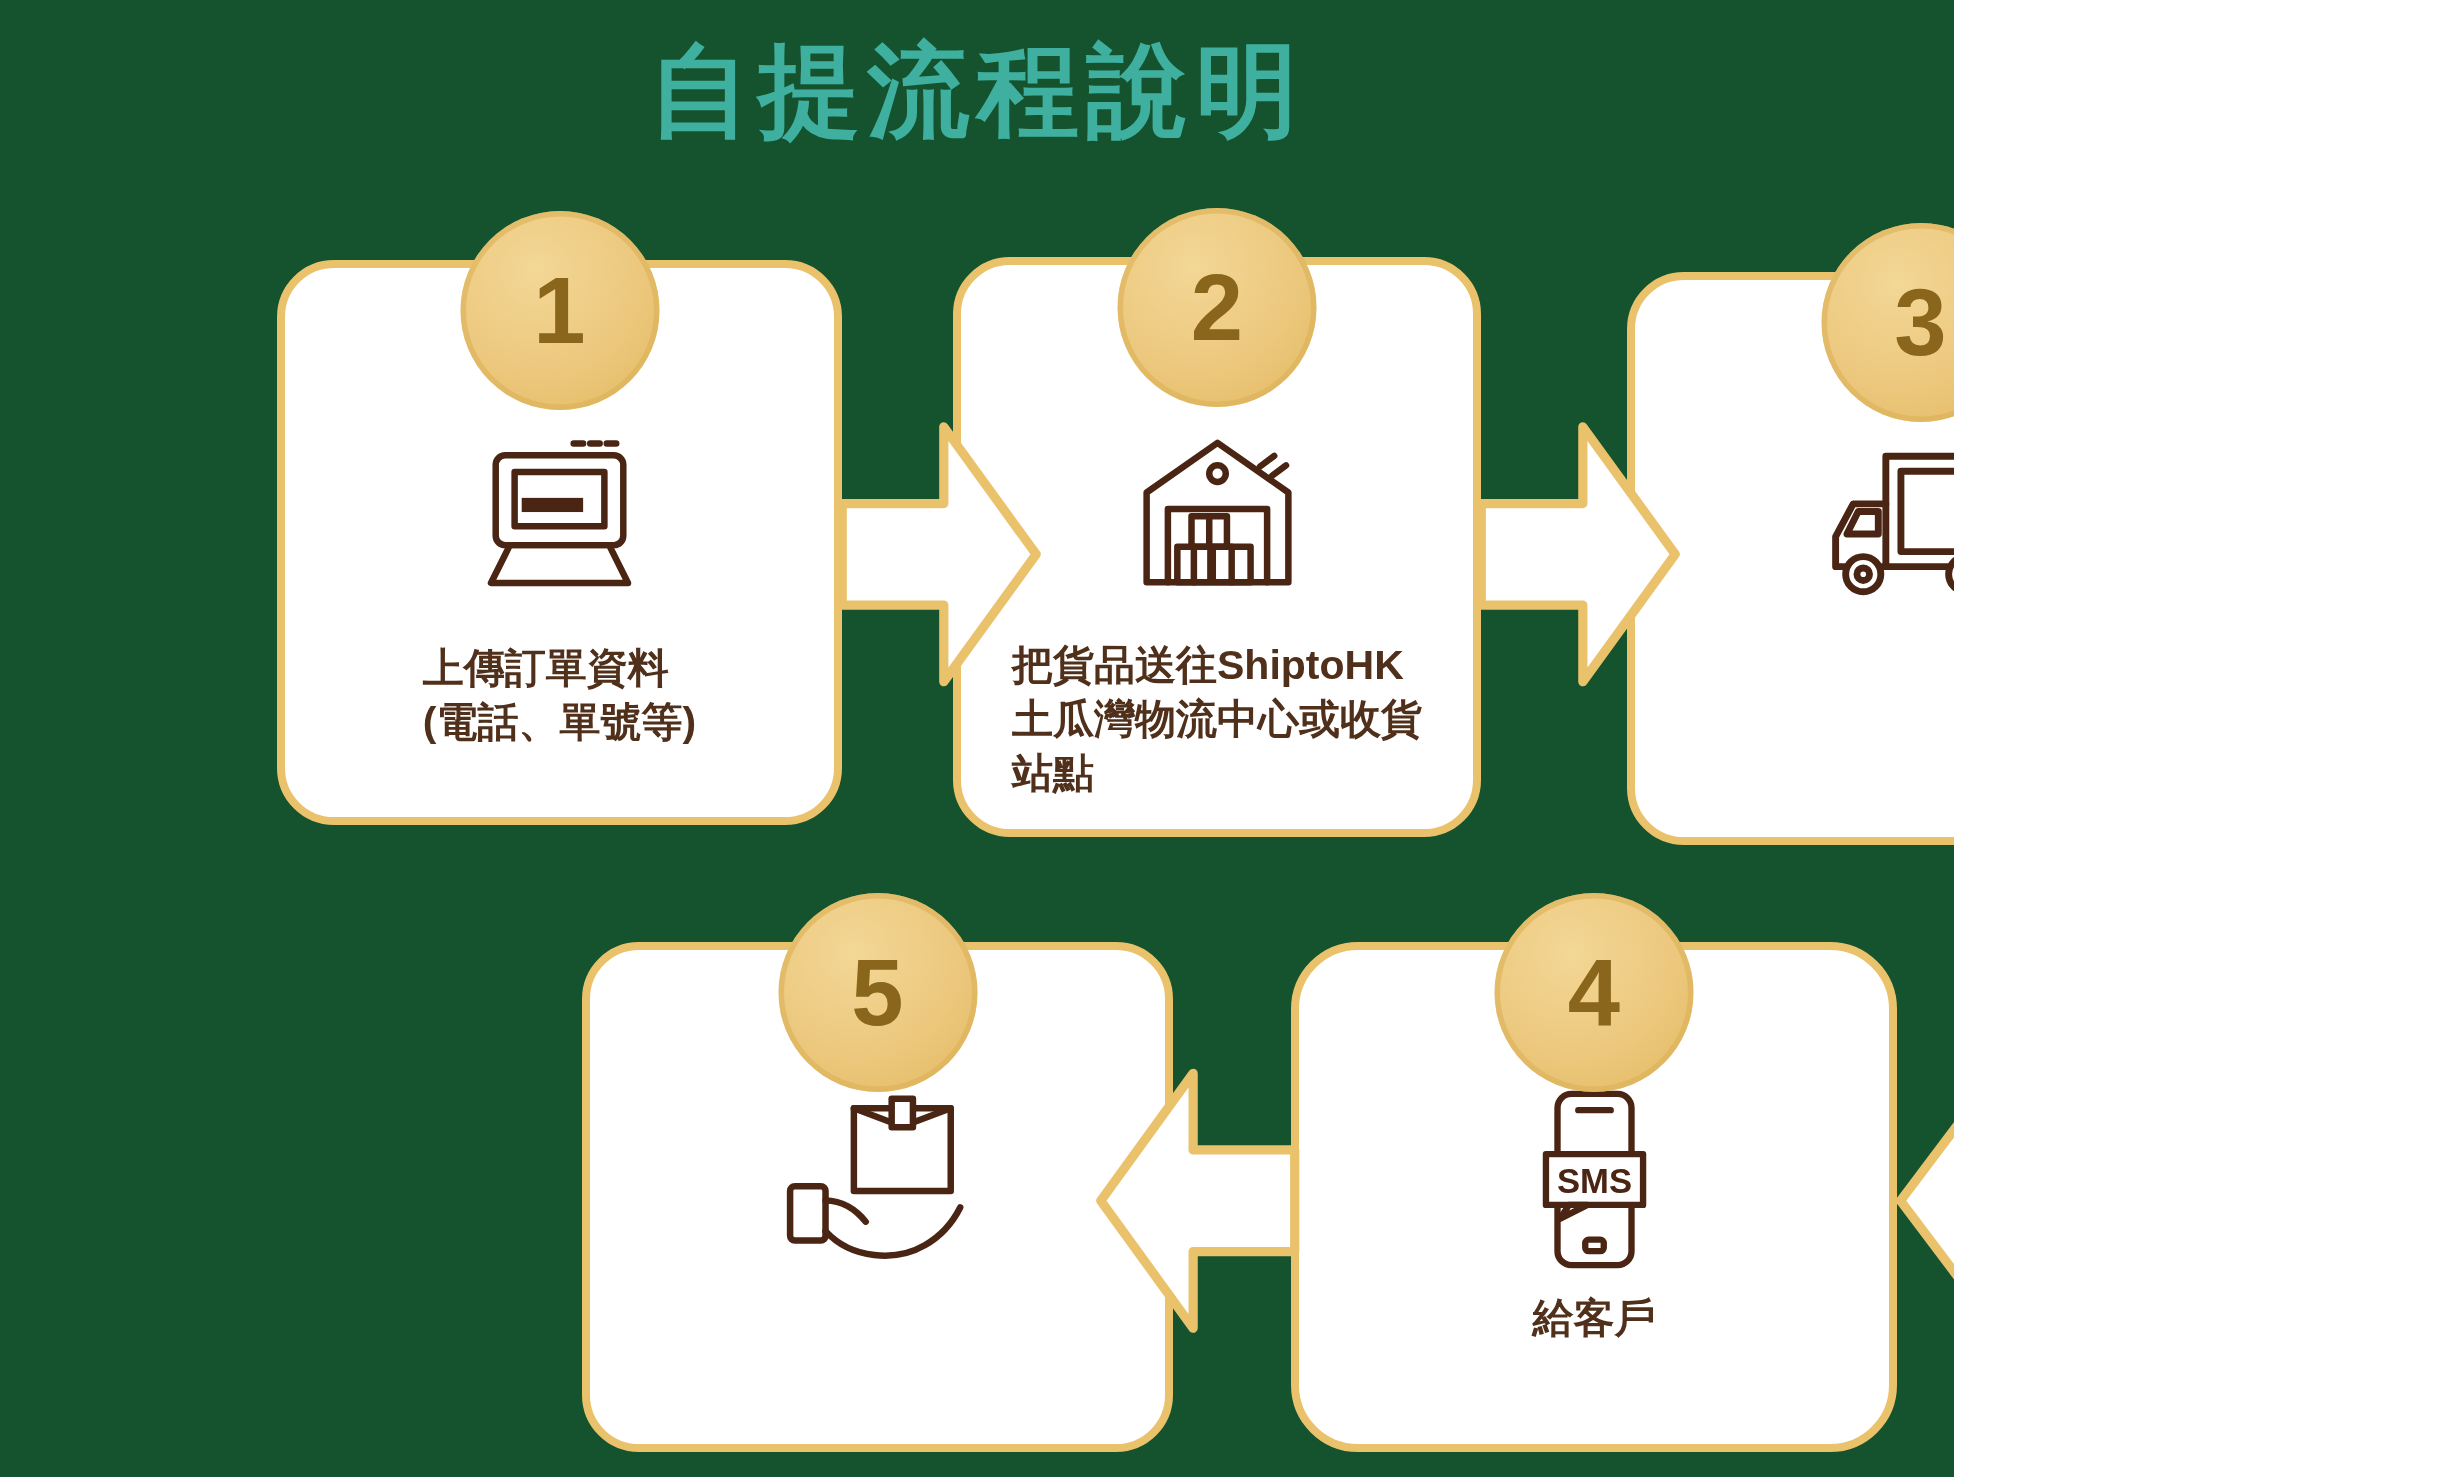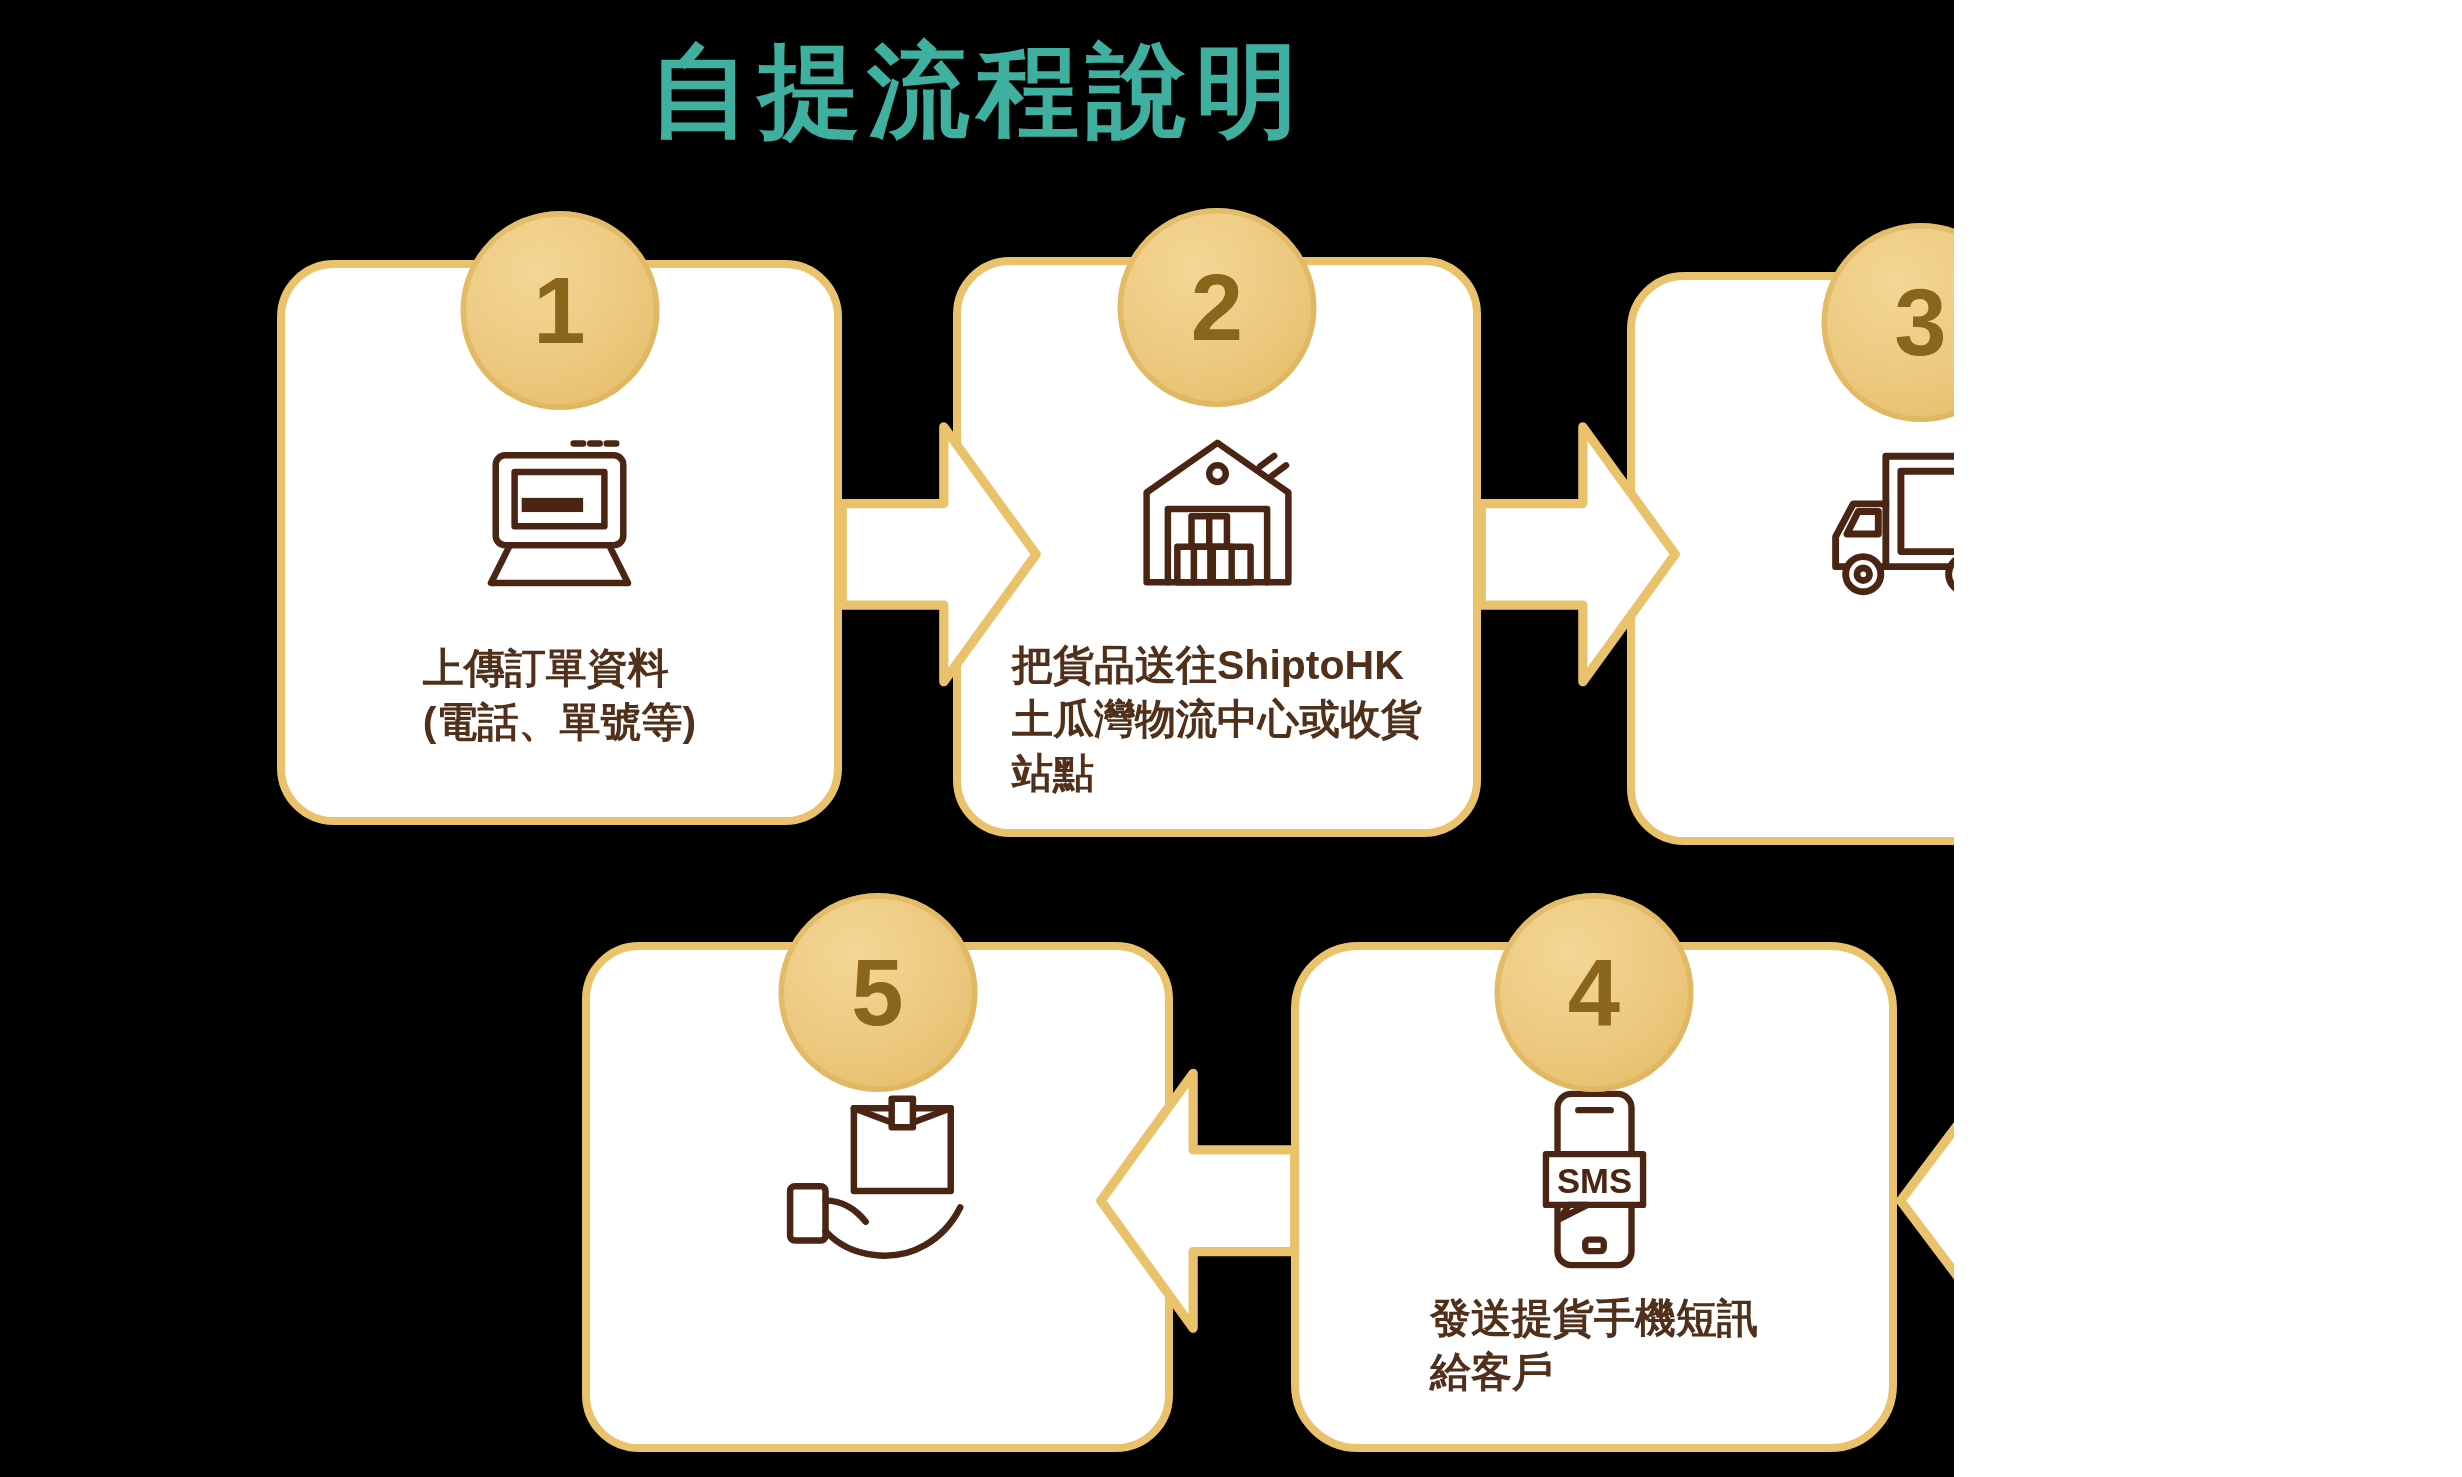--- a/index.html
+++ b/index.html
@@ -1,17 +1,17 @@
 <!DOCTYPE html>
 <html style="font-size:14.8px"><head>
 <meta charset="utf-8">
 <style>
   html,body { margin:0; padding:0; background:#ffffff; }
   .canvas {
-    position:relative; width:1954px; height:1478px; background:#000000;
+    position:relative; width:1954px; height:1478px; background:#14532d;
     font-family:"Liberation Sans", sans-serif; overflow:hidden;
   }
   .title {
     position:absolute; top:24px; left:0; width:100%;
     text-align:center; font-size:102px; font-weight:bold;
     color:#3fb0a0; letter-spacing:7.4px;
   }
   .step-box {
     position:absolute; background:#ffffff; box-sizing:border-box;
     border:8.3px solid #eac26c; border-radius:57px; z-index:2;
@@ -123,21 +123,20 @@
       <svg class="icon" width="185" height="185" viewBox="0 0 160 160">
         <rect x="48" y="6" width="64" height="148" rx="12"></rect>
         <path d="M66 20 H94"></path>
         <rect class="white" x="38" y="58" width="84" height="44"></rect>
         <path class="white" d="M58 102 L50 114 L74 102 Z"></path>
         <text x="80" y="92" text-anchor="middle">SMS</text>
         <rect x="72" y="132" width="16" height="10" rx="3"></rect>
       </svg>
     </div>
     <div class="caption">
-      <div>發送提貨手機短訊</div>
       <div>給客戶</div>
     </div>
   </div>
 
   <div class="step-box bottom" id="box5">
     <div class="num-circle">
       <span>5</span>
     </div>
     <div class="icon-wrap">
       <svg class="icon" width="189" height="189" viewBox="0 0 160 160">

